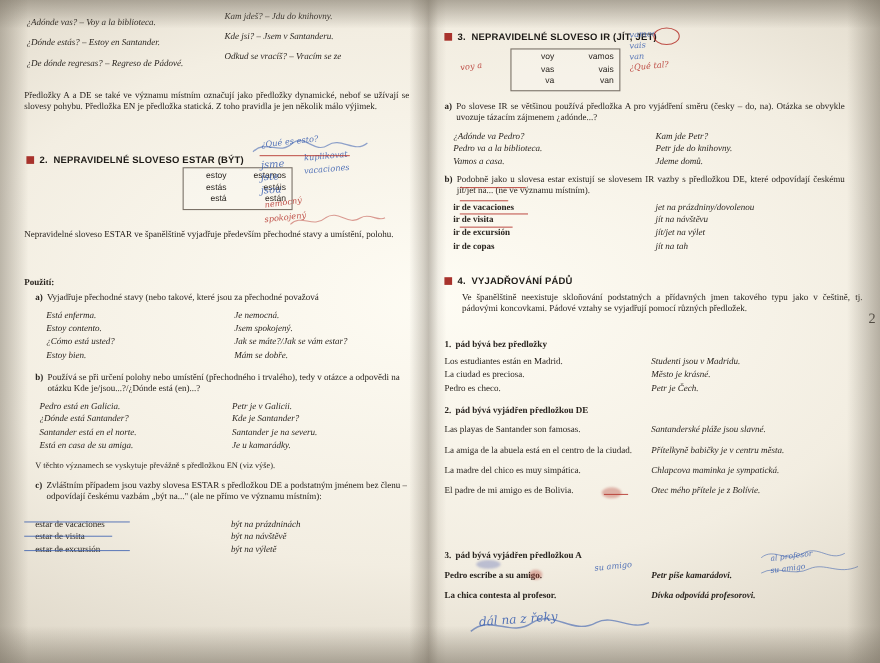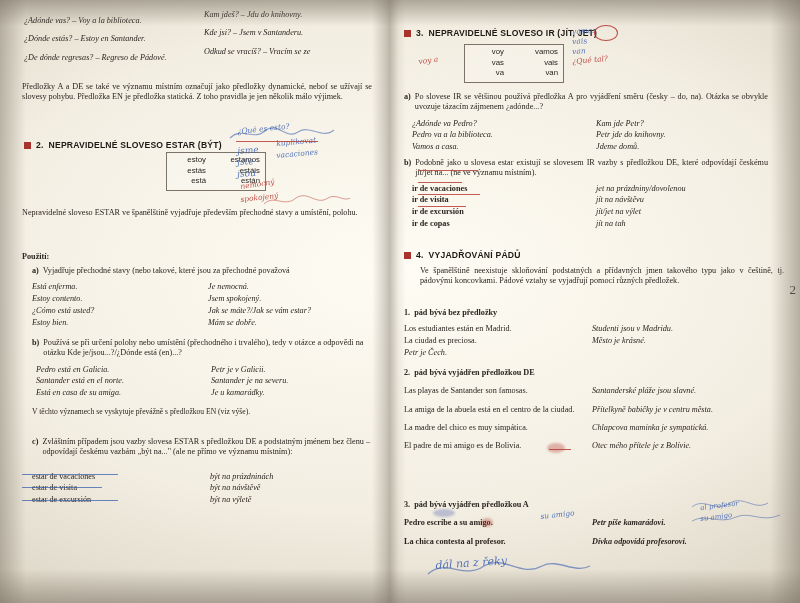--- a/index.html
+++ b/index.html
@@ -217,21 +217,21 @@
 
     <div class="blk b" style="left:4px; top:252px;">
       <span>Použití:</span>
     </div>
 
     <div class="blk" style="left:14px; top:266px; width:340px;">
       <div style="display:flex; gap:4px;">
         <span class="b">a)</span>
         <span>Vyjadřuje přechodné stavy (nebo takové, které jsou za přechodné považová</span>
       </div>
-      <div class="rows" style="margin-top:6px; ">
+      <div class="rows" style="margin-top:6px; margin-left:10px;">
         <div class="row">
             <div class="a i">Está enferma.</div>
             <div class="bcol">Je nemocná.</div>
           </div>
         <div class="row">
             <div class="a i">Estoy contento.</div>
             <div class="bcol">Jsem spokojený.</div>
           </div>
         <div class="row">
             <div class="a i">¿Cómo está usted?</div>
@@ -246,20 +246,24 @@
 
     <div class="blk" style="left:14px; top:338px; width:342px;">
       <div style="display:flex; gap:4px;">
         <span class="b">b)</span>
         <span>Používá se při určení polohy nebo umístění (přechodného i trvalého), tedy v otázce a odpovědi na otázku Kde je/jsou...?/¿Dónde está (en)...?</span>
       </div>
       <div class="rows" style="margin-top:6px; margin-left:4px;">
         <div class="row">
             <div class="a i">Pedro está en Galicia.</div>
             <div class="bcol">Petr je v Galicii.</div>
+          </div>
+        <div class="row">
+            <div class="a i">¿Dónde está Santander?</div>
+            <div class="bcol">Kde je Santander?</div>
           </div>
         <div class="row">
             <div class="a i">Santander está en el norte.</div>
             <div class="bcol">Santander je na severu.</div>
           </div>
         <div class="row">
             <div class="a i">Está en casa de su amiga.</div>
             <div class="bcol">Je u kamarádky.</div>
           </div>
       </div>
@@ -377,20 +381,21 @@
       <div class="rows" style="margin-top:6px;">
         <div class="row">
             <div class="a">Los estudiantes están en Madrid.</div>
             <div class="bcol">Studenti jsou v Madridu.</div>
           </div>
         <div class="row">
             <div class="a">La ciudad es preciosa.</div>
             <div class="bcol">Město je krásné.</div>
           </div>
         <div class="row">
+            <div class="a">Pedro es checo.</div>
             <div class="bcol">Petr je Čech.</div>
           </div>
       </div>
     </div>
 
     <div class="blk" style="left:0px; top:368px; width:364px;">
       <div style="display:flex; gap:4px;">
         <span class="b">2.</span>
         <span class="b">pád bývá vyjádřen předložkou DE</span>
       </div>

